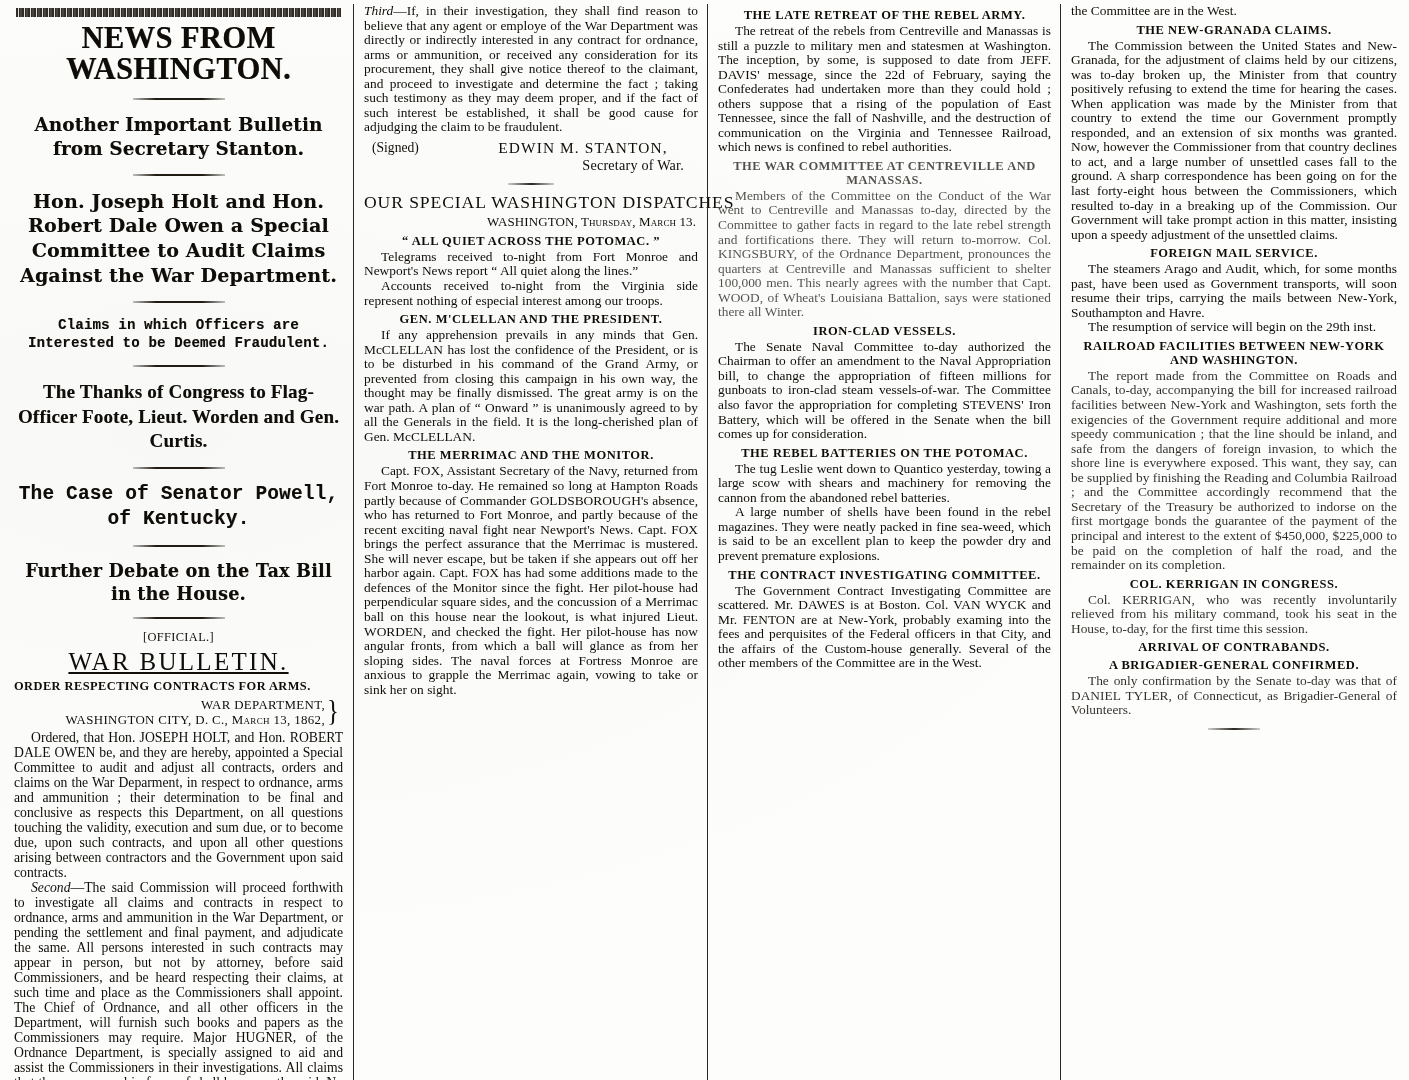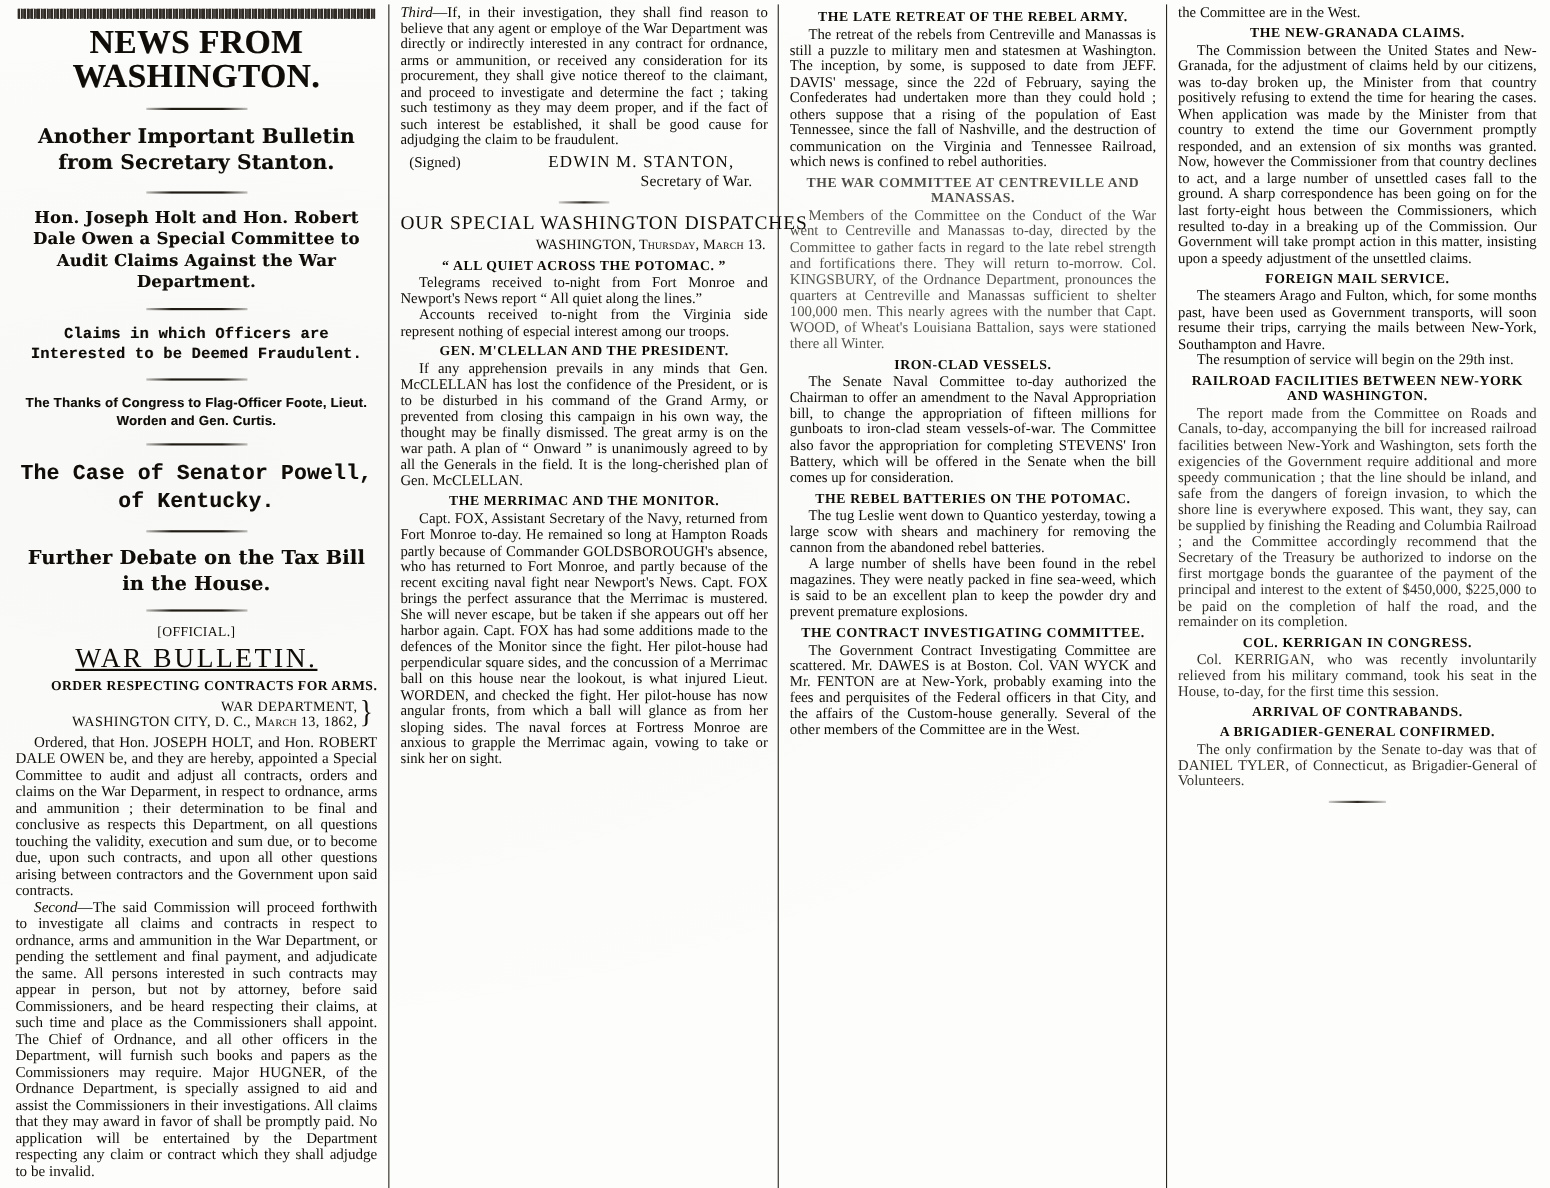--- a/index.html
+++ b/index.html
@@ -66,35 +66,35 @@
     font-family: "Liberation Serif", "DejaVu Serif", serif;
     text-shadow: 0.4px 0 0 rgba(0,0,0,.55);
   }
   .deck-2 {
     font-size: 18.3px;
     line-height: 1.30;
     font-family: "DejaVu Serif", "Liberation Serif", serif;
     text-shadow: 0.35px 0 0 rgba(0,0,0,.45);
   }
   .deck-3 {
-    font-size: 15px;
+    font-size: 19px;
     line-height: 1.30;
     font-family: "DejaVu Serif", "Liberation Serif", serif;
     text-shadow: 0.3px 0 0 rgba(0,0,0,.4);
   }
   .deck-4 {
     font-size: 14px;
     line-height: 1.30;
     font-family: Liberation Mono, monospace;
     text-shadow: 0.35px 0 0 rgba(0,0,0,.45);
   }
   .deck-5 {
-    font-size: 12px;
-    line-height: 1.30;
-    font-family: Liberation Sans, sans-serif;
+    font-size: 19px;
+    line-height: 1.30;
+    font-family: Liberation Serif, serif;
     text-shadow: 0.3px 0 0 rgba(0,0,0,.4);
   }
   .deck-6 {
     font-size: 19.4px;
     line-height: 1.30;
     font-family: Liberation Mono, monospace;
     text-shadow: 0.3px 0 0 rgba(0,0,0,.4);
   }
   .deck-7 {
     font-size: 17.6px;
@@ -136,21 +136,21 @@
   .sc { font-variant: small-caps; letter-spacing: .35px; }
   .bulletin-title {
     text-align: center;
     font-size: 25px;
     letter-spacing: 2.3px;
     margin: 1px 0 3px 0;
     font-family: "Liberation Serif", "DejaVu Serif", serif;
     text-decoration: underline;
   }
   .bulletin-sub {
-    text-align: right;
+    text-align: left;
     font-size: 12.4px;
     letter-spacing: .45px;
     margin: 0 0 4px 0;
     font-variant: small-caps;
     font-weight: bold;
   }
   .dateline-block {
     font-size: 12.9px;
     line-height: 14.6px;
     text-align: right;
@@ -314,21 +314,21 @@
   </div>
 
   <div class="col col-4">
 
     <p class="body cont">the Committee are in the West.</p>
 
     <h4 class="subhead">THE NEW-GRANADA CLAIMS.</h4>
     <p class="body">The Commission between the United States and New-Granada, for the adjustment of claims held by our citizens, was to-day broken up, the Minister from that country positively refusing to extend the time for hearing the cases. When application was made by the Minister from that country to extend the time our Government promptly responded, and an extension of six months was granted. Now, however the Commissioner from that country declines to act, and a large number of unsettled cases fall to the ground. A sharp correspondence has been going on for the last forty-eight hous between the Commissioners, which resulted to-day in a breaking up of the Commission. Our Government will take prompt action in this matter, insisting upon a speedy adjustment of the unsettled claims.</p>
 
     <h4 class="subhead">FOREIGN MAIL SERVICE.</h4>
-    <p class="body">The steamers Arago and Fulton, which, for some months past, have been used as Government transports, will soon resume their trips, carrying the mails between New-York, Southampton and Havre.</p>
+    <p class="body">The steamers Arago and Audit, which, for some months past, have been used as Government transports, will soon resume their trips, carrying the mails between New-York, Southampton and Havre.</p>
     <p class="body">The resumption of service will begin on the 29th inst.</p>
 
     <h4 class="subhead two-line">RAILROAD FACILITIES BETWEEN NEW-YORK AND WASHINGTON.</h4>
     <p class="body ink-light">The report made from the Committee on Roads and Canals, to-day, accompanying the bill for increased railroad facilities between New-York and Washington, sets forth the exigencies of the Government require additional and more speedy communication ; that the line should be inland, and safe from the dangers of foreign invasion, to which the shore line is everywhere exposed. This want, they say, can be supplied by finishing the Reading and Columbia Railroad ; and the Committee accordingly recommend that the Secretary of the Treasury be authorized to indorse on the first mortgage bonds the guarantee of the payment of the principal and interest to the extent of $450,000, $225,000 to be paid on the completion of half the road, and the remainder on its completion.</p>
 
     <h4 class="subhead">COL. KERRIGAN IN CONGRESS.</h4>
     <p class="body ink-light">Col. KERRIGAN, who was recently involuntarily relieved from his military command, took his seat in the House, to-day, for the first time this session.</p>
 
     <h4 class="subhead">ARRIVAL OF CONTRABANDS.</h4>
 

